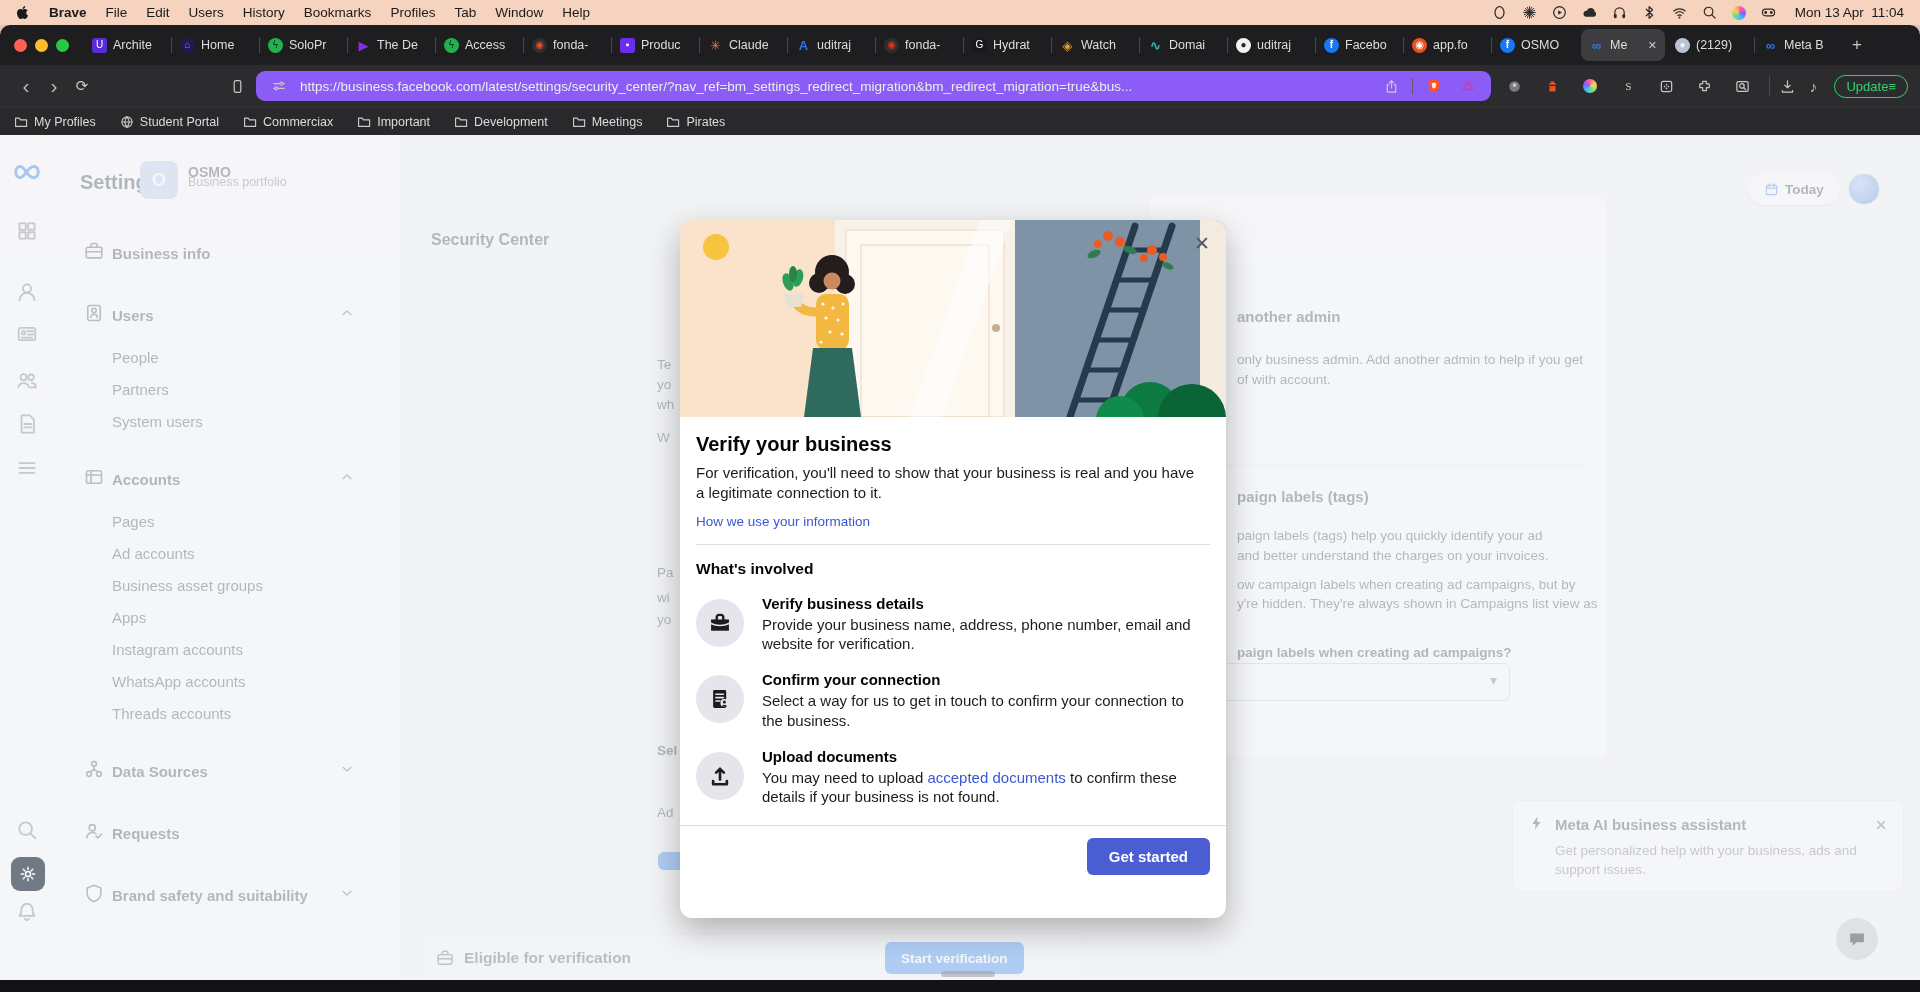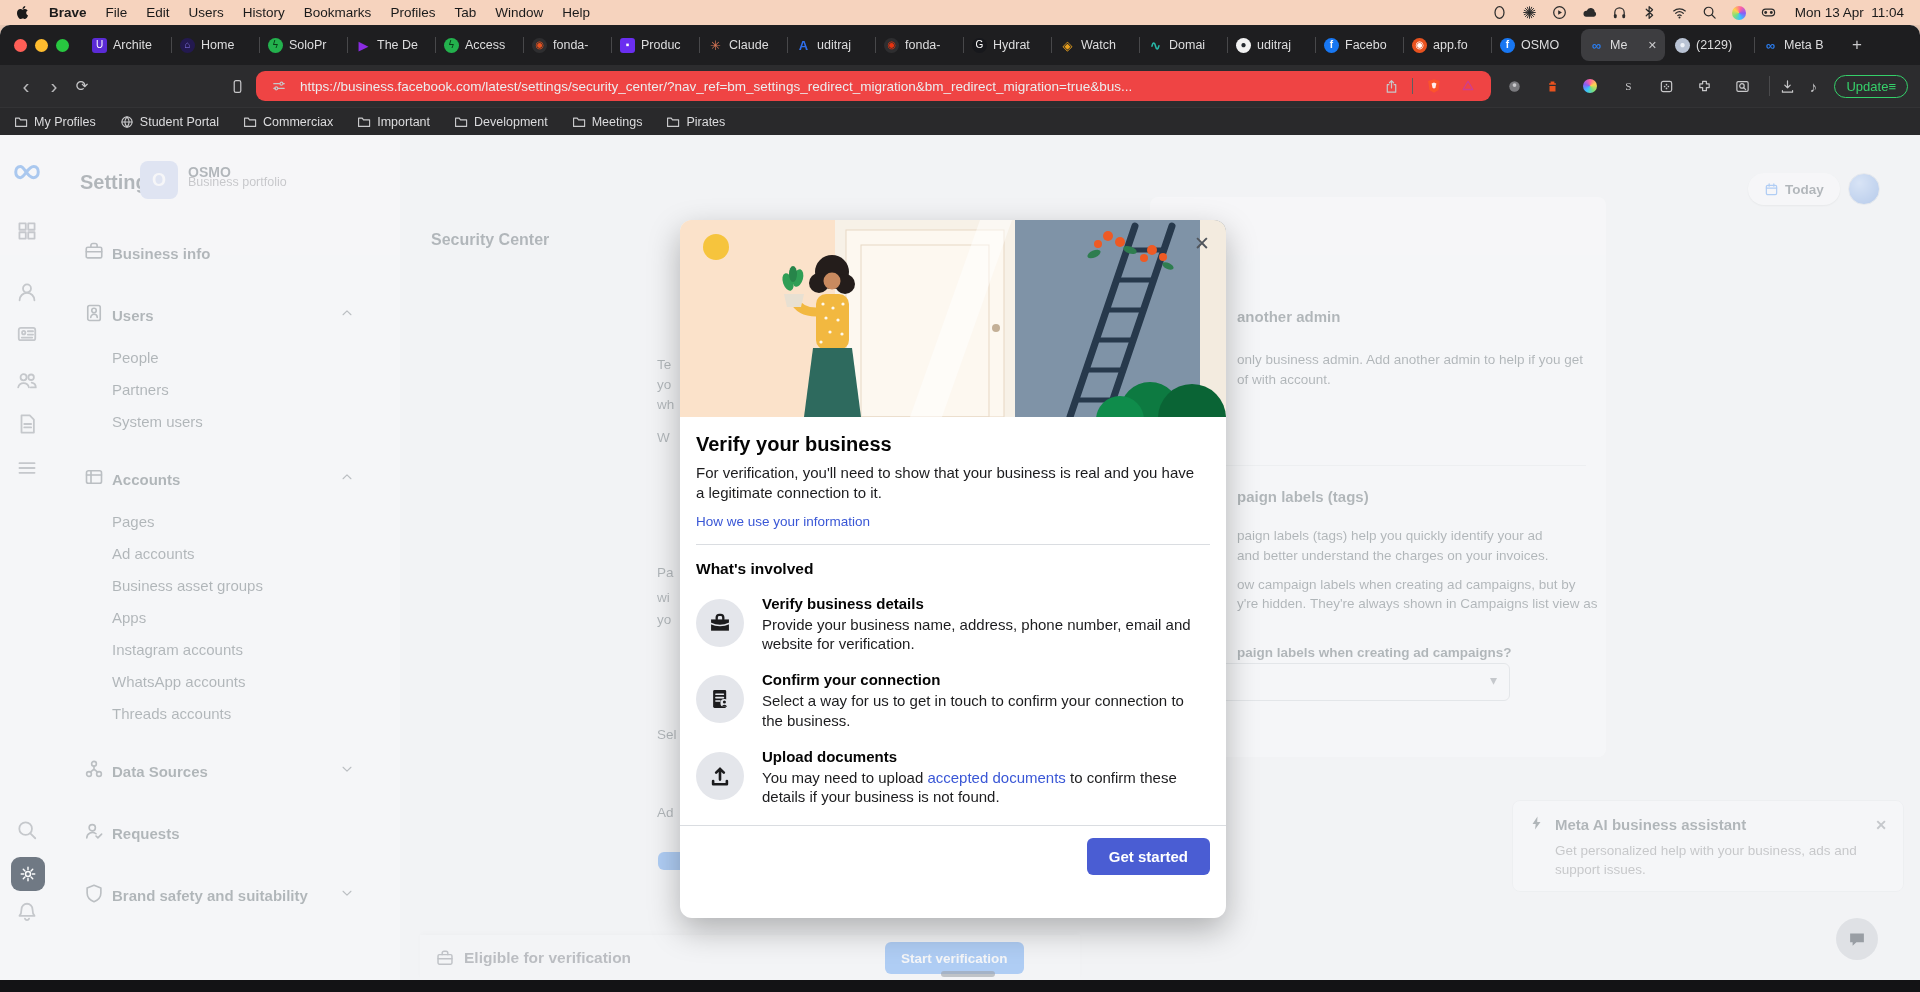--- a/index.html
+++ b/index.html
@@ -38,21 +38,21 @@
     font-size:10px; line-height:1; }
   .tab-close { margin-left:auto; color:#c9c9cb; font-size:11px; }
   #newtab { width:30px; height:40px; color:#c9c9cb; font-size:17px; display:flex; align-items:center; justify-content:center; flex:none; }
 
   
   #toolbar { height:42px; background:#2c2c2e; display:flex; align-items:center; padding:0 12px; }
   .nav-arrow { font-size:21px; color:#b9b9bb; width:28px; text-align:center; }
   .tool-ic { color:#c7c7c9; display:flex; align-items:center; justify-content:center; width:26px; }
   #reload { font-size:15px; color:#c7c7c9; width:28px; text-align:center; }
   #pre-url-space { width:128px; }
-  #urlbar { flex:1; height:30px; background:#ef4444; border-radius:9px; margin:0 10px 0 6px;
+  #urlbar { flex:1; height:30px; background:#8b5cf6; border-radius:9px; margin:0 10px 0 6px;
     display:flex; align-items:center; padding:0 10px; gap:8px; min-width:0; }
   #url-text { color:#ececee; font-size:13.5px; white-space:nowrap; overflow:hidden; flex:1; min-width:0; }
   .field-sep { width:1px; height:16px; background:#5e5e60; }
   #ext-icons { display:flex; align-items:center; gap:12px; margin-right:10px; color:#c9c9cb; }
   .bar-sep { width:1px; height:20px; background:#4a4a4c; margin:0 4px; }
   #update-btn { display:flex; align-items:center; border:1.5px solid #35d06a; color:#35d06a;
     border-radius:14px; padding:3px 11px; font-size:13px; margin-left:8px; }
   .music-note { font-size:15px; }
 
   
@@ -620,21 +620,21 @@
         </span>
       <span id="avatar"></span>
       <div id="lfrags">
           <span class="lfrag" style="top: 222px;">Te</span>
           <span class="lfrag" style="top: 242px;">yo</span>
           <span class="lfrag" style="top: 262px;">wh</span>
           <span class="lfrag" style="top: 295px;">W</span>
           <span class="lfrag" style="top: 430px;">Pa</span>
           <span class="lfrag" style="top: 455px;">wi</span>
           <span class="lfrag" style="top: 477px;">yo</span>
-          <span class="lfrag" style="top: 592px;">Sel</span>
+          <span class="lfrag" style="top: 608px; font-weight: bold;">Sel</span>
           <span class="lfrag" style="top: 670px;">Ad</span>
         </div>
       <span id="lfrag-btn"></span>
       <div id="right-card"></div>
       <div id="rlines">
           <span class="rline heading" style="top: 173px;">another admin</span>
           <span class="rline " style="top: 217px;">only business admin. Add another admin to help if you get</span>
           <span class="rline " style="top: 237px;">of with account.</span>
           <span class="rline heading" style="top: 353px;">paign labels (tags)</span>
           <span class="rline " style="top: 393px;">paign labels (tags) help you quickly identify your ad</span>

